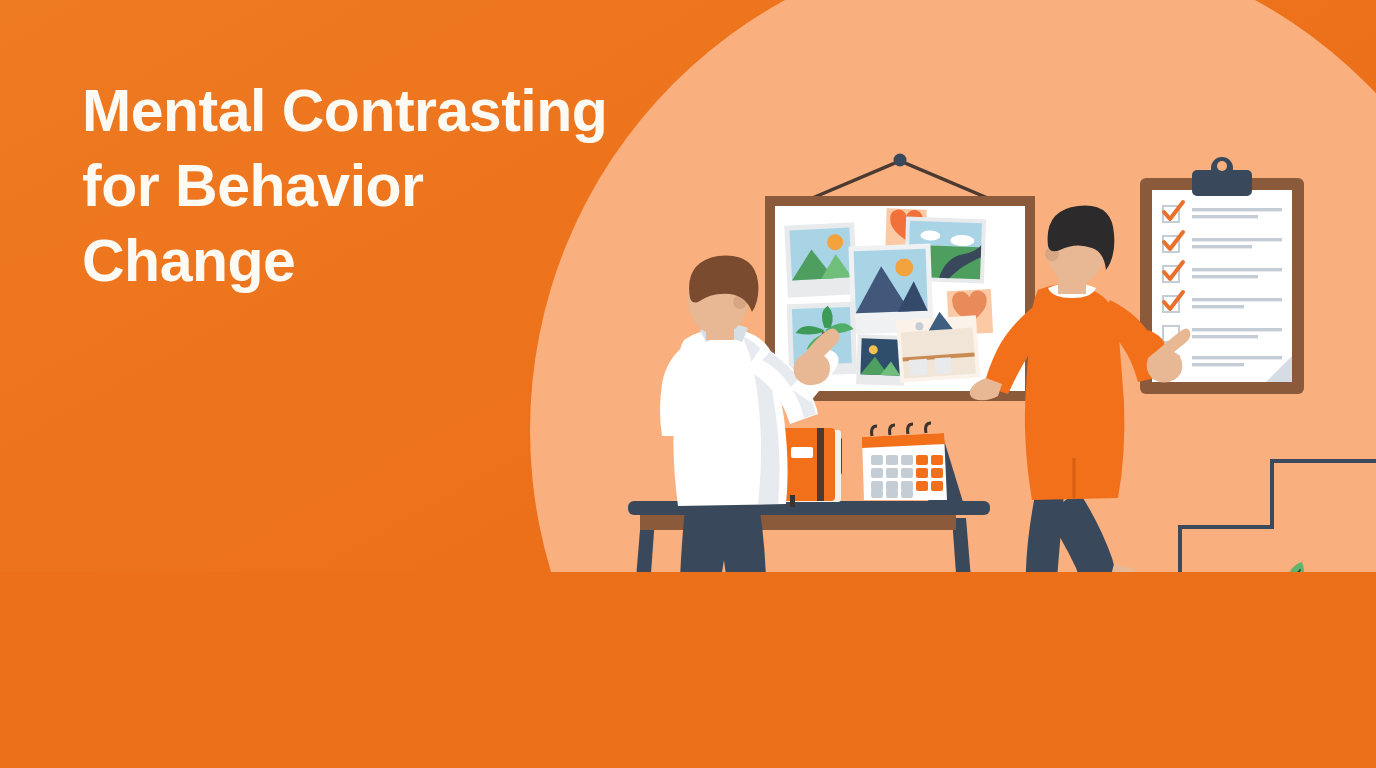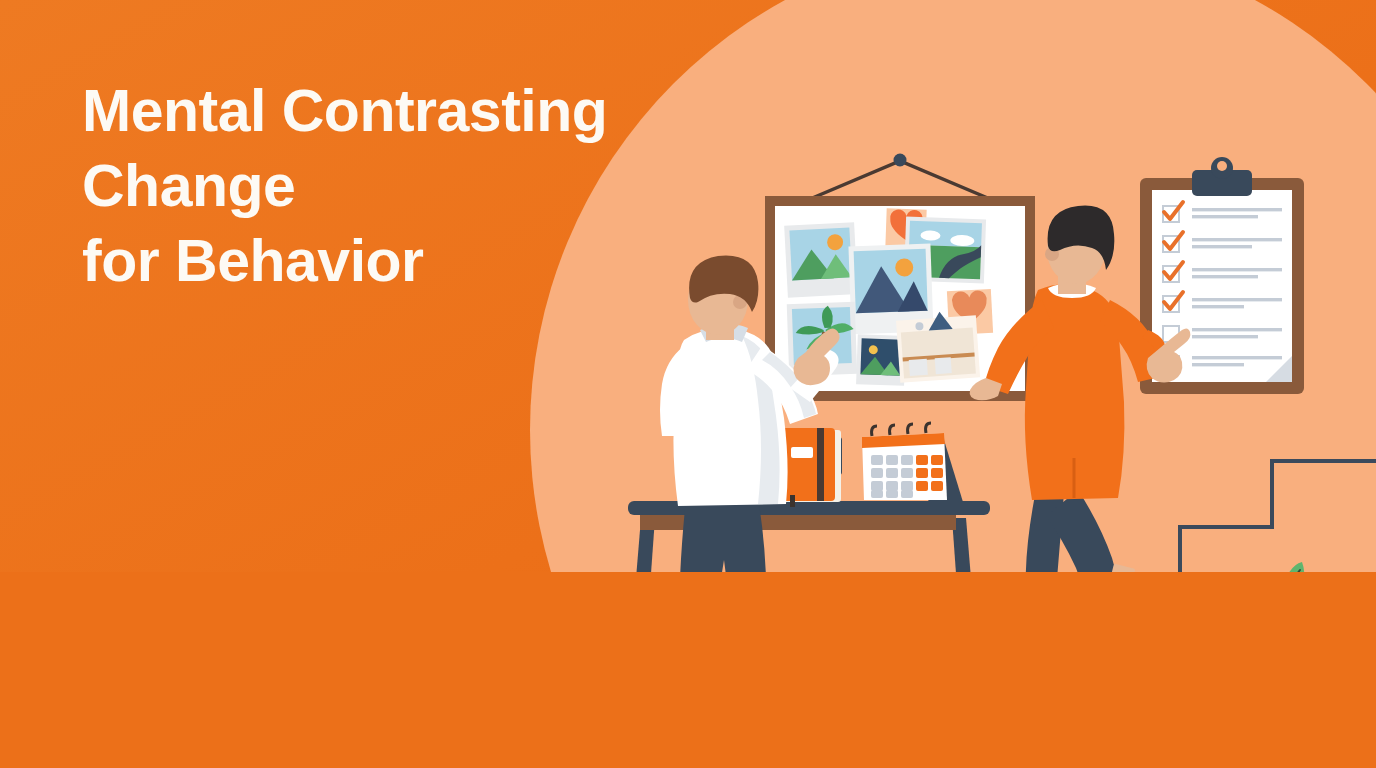--- a/index.html
+++ b/index.html
@@ -394,17 +394,17 @@
         <circle cx="740" cy="302" r="7" fill="#D9A684"></circle>
 
         <path d="M690 298 q-6 -36 28 -42 q36 -4 40 26 q2 18 -6 30 q-6 -16 -22 -18 q-18 -2 -32 8 q-6 2 -8 -4 z" fill="#7A4B2E"></path>
       </g>
 
     </g>
   </svg>
 
   <div id="title-block">
     <span class="title-line">Mental Contrasting</span>
+    <span class="title-line">for Behavior</span>
     <span class="title-line">Change</span>
-    <span class="title-line">for Behavior</span>
   </div>
 
 </div>
 
 </body></html>

